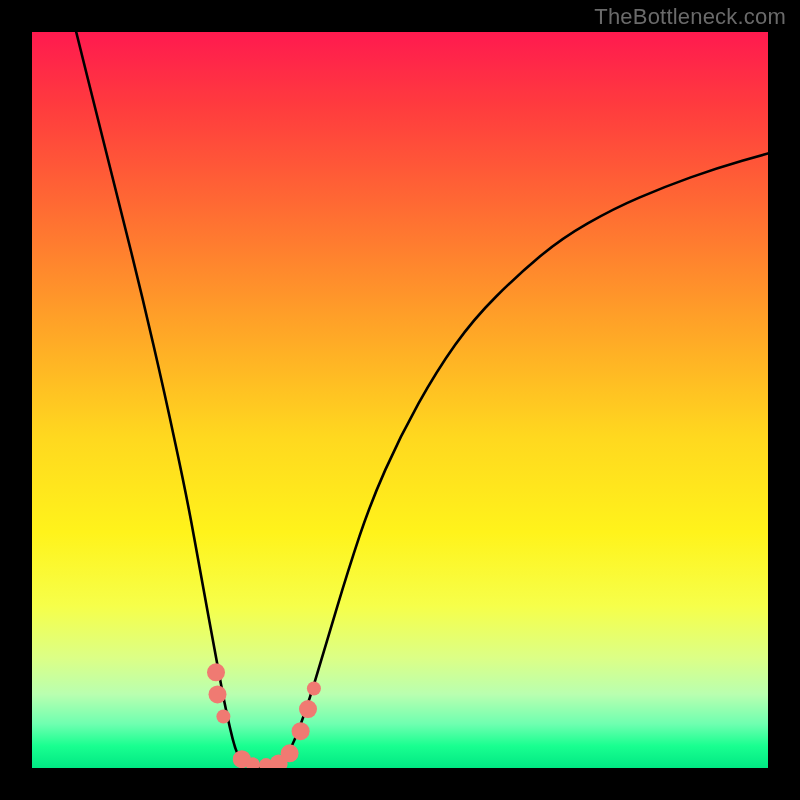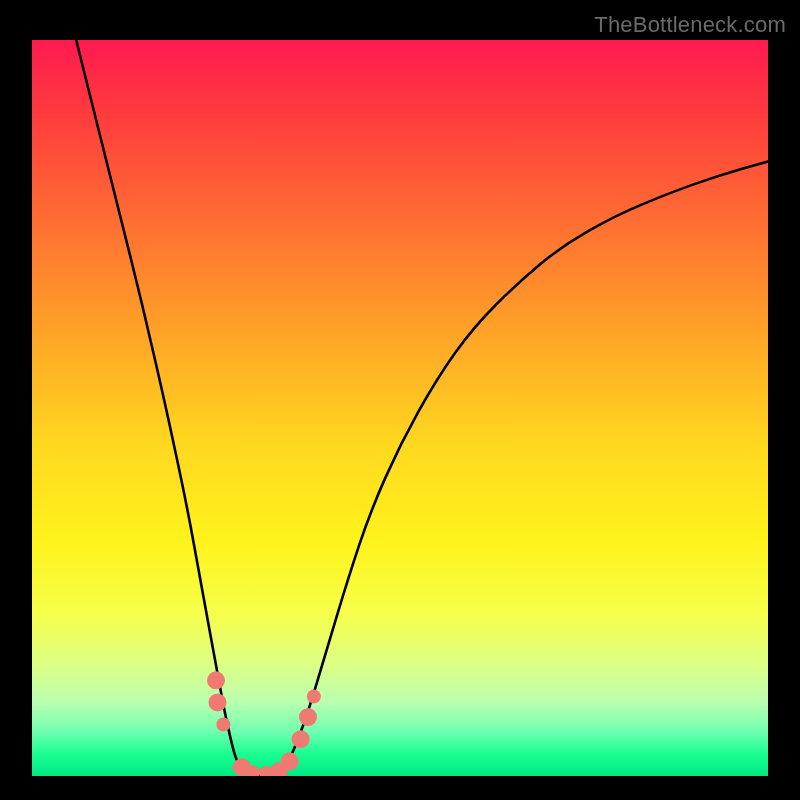--- a/index.html
+++ b/index.html
@@ -6,21 +6,21 @@
     margin: 0;
     padding: 0;
     width: 800px;
     height: 800px;
     overflow: hidden;
     background: #000;
     font-family: Arial, Helvetica, sans-serif;
   }
   .frame {
     position: absolute;
-    top: 8px;
+    top: 0;
     left: 0;
     width: 800px;
     height: 728px;
     background: #000;
   }
   .plot-area {
     position: absolute;
     top: 32px;
     left: 32px;
     width: 736px;

